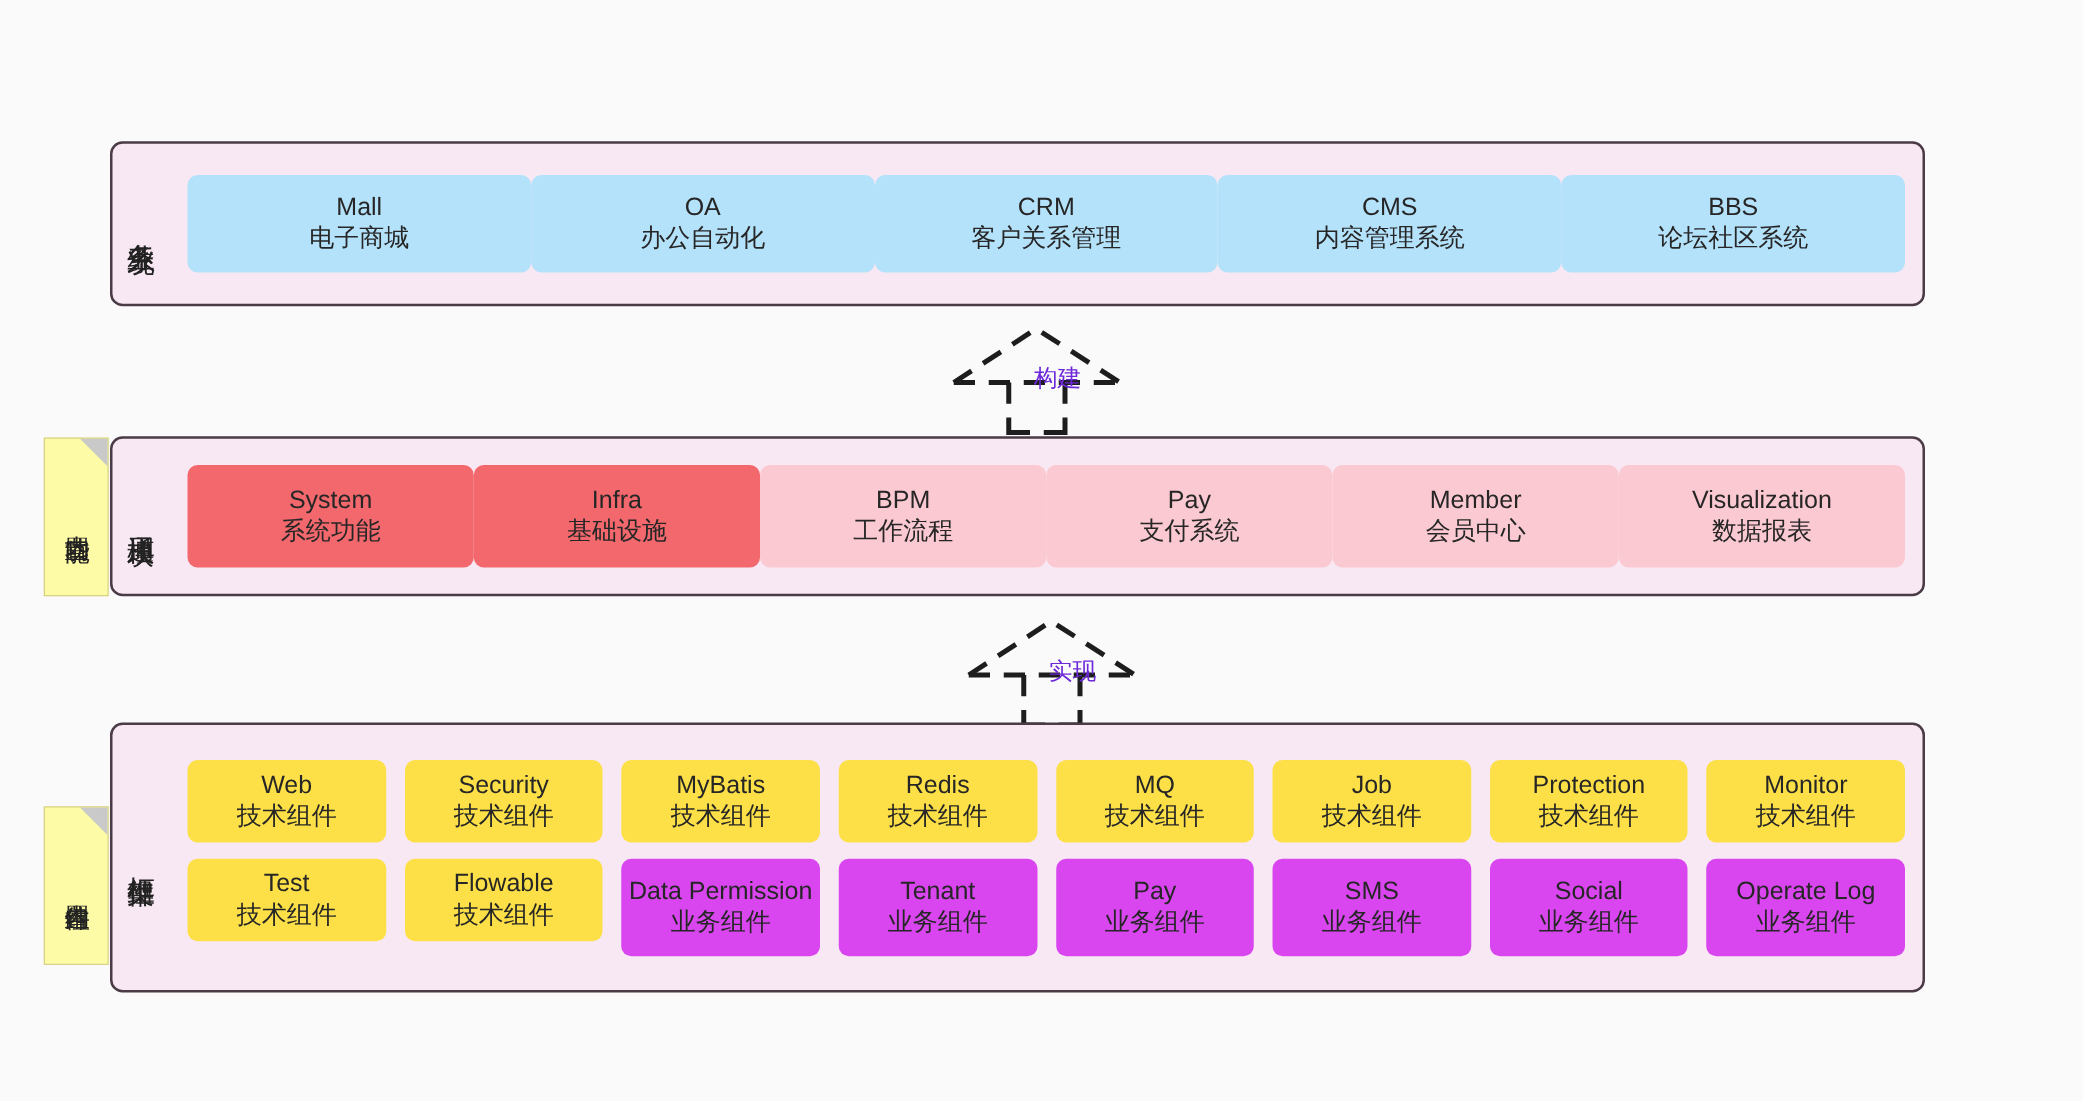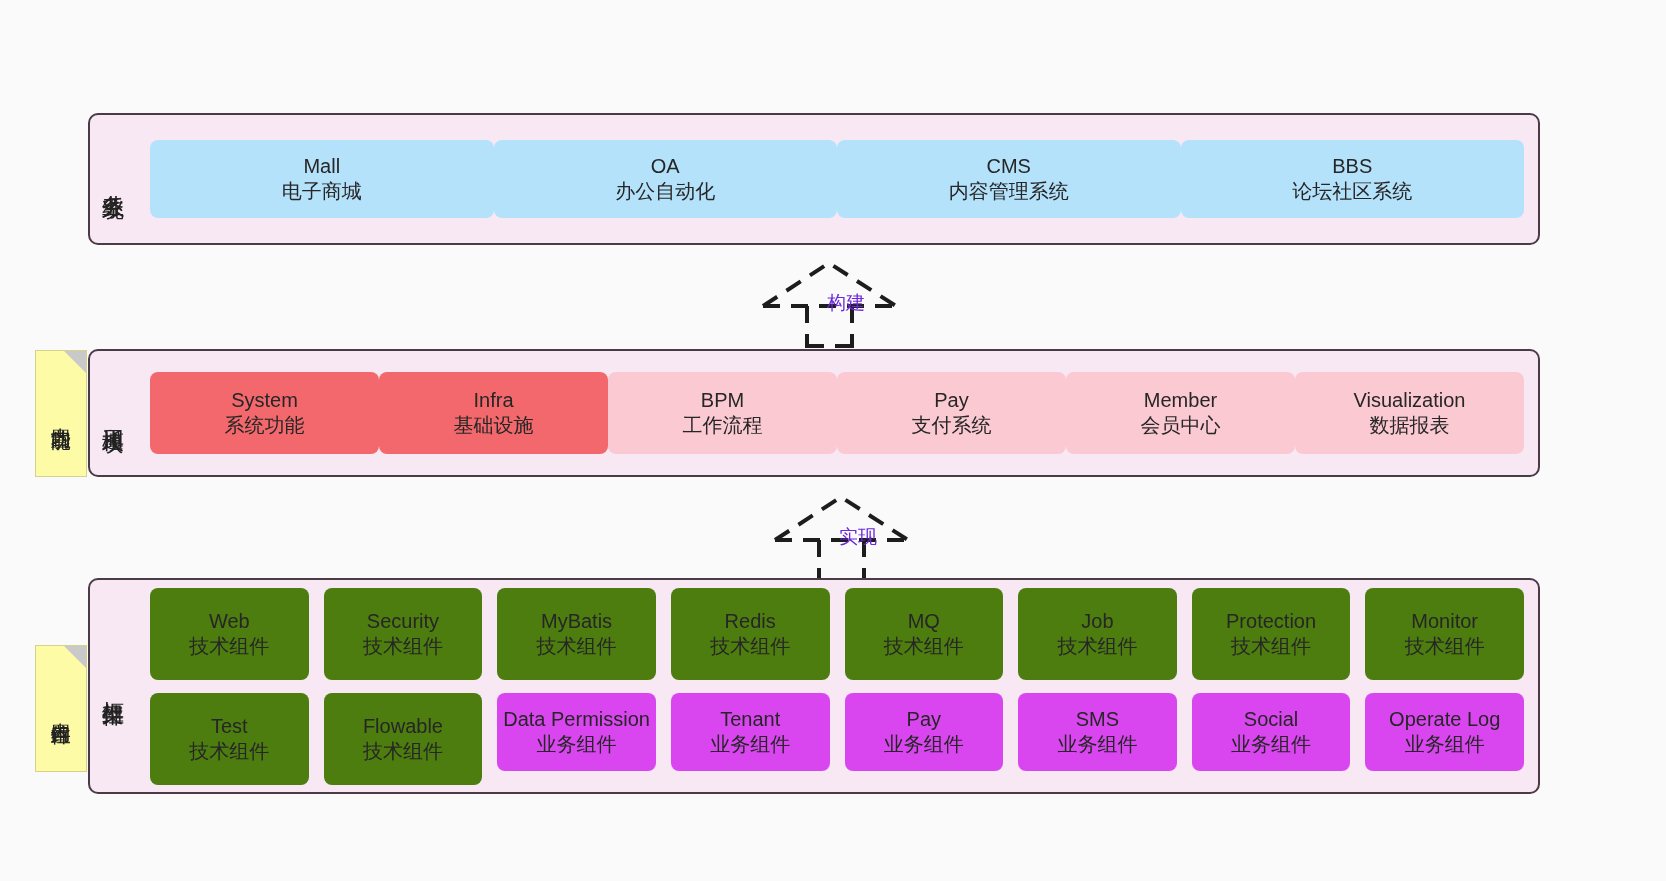--- a/index.html
+++ b/index.html
@@ -76,21 +76,21 @@
     font-size: 20px;
     line-height: 1.25;
     padding: 6px 4px;
   }
   .card .l1 { display: block; }
   .card .l2 { display: block; }
 
   .card.blue     { background: #b5e2fb; height: 78px; }
   .card.red      { background: #f2686c; height: 82px; }
   .card.pink     { background: #fbc9d1; height: 82px; }
-  .card.green    { background: #4d7c0f; height: 92px; }
+  .card.green    { background: #fde047; height: 66px; }
   .card.mint     { background: #d946ef; height: 78px; }
 
   
   .note {
     position: absolute;
     box-sizing: border-box;
     background: #fdfba6;
     border: 1px solid #d6d28a;
     display: flex;
     align-items: center;
@@ -131,20 +131,24 @@
 <div class="layer" id="layer-1" style="left:88px; top:113px; width:1452px; height:132px;">
   <div class="layer-title">业务系统</div>
   <div class="layer-body">
     <div class="card blue">
       <span class="l1">Mall</span>
       <span class="l2">电子商城</span>
     </div>
     <div class="card blue">
       <span class="l1">OA</span>
       <span class="l2">办公自动化</span>
+    </div>
+    <div class="card blue">
+      <span class="l1">CRM</span>
+      <span class="l2">客户关系管理</span>
     </div>
     <div class="card blue">
       <span class="l1">CMS</span>
       <span class="l2">内容管理系统</span>
     </div>
     <div class="card blue">
       <span class="l1">BBS</span>
       <span class="l2">论坛社区系统</span>
     </div>
   </div>

